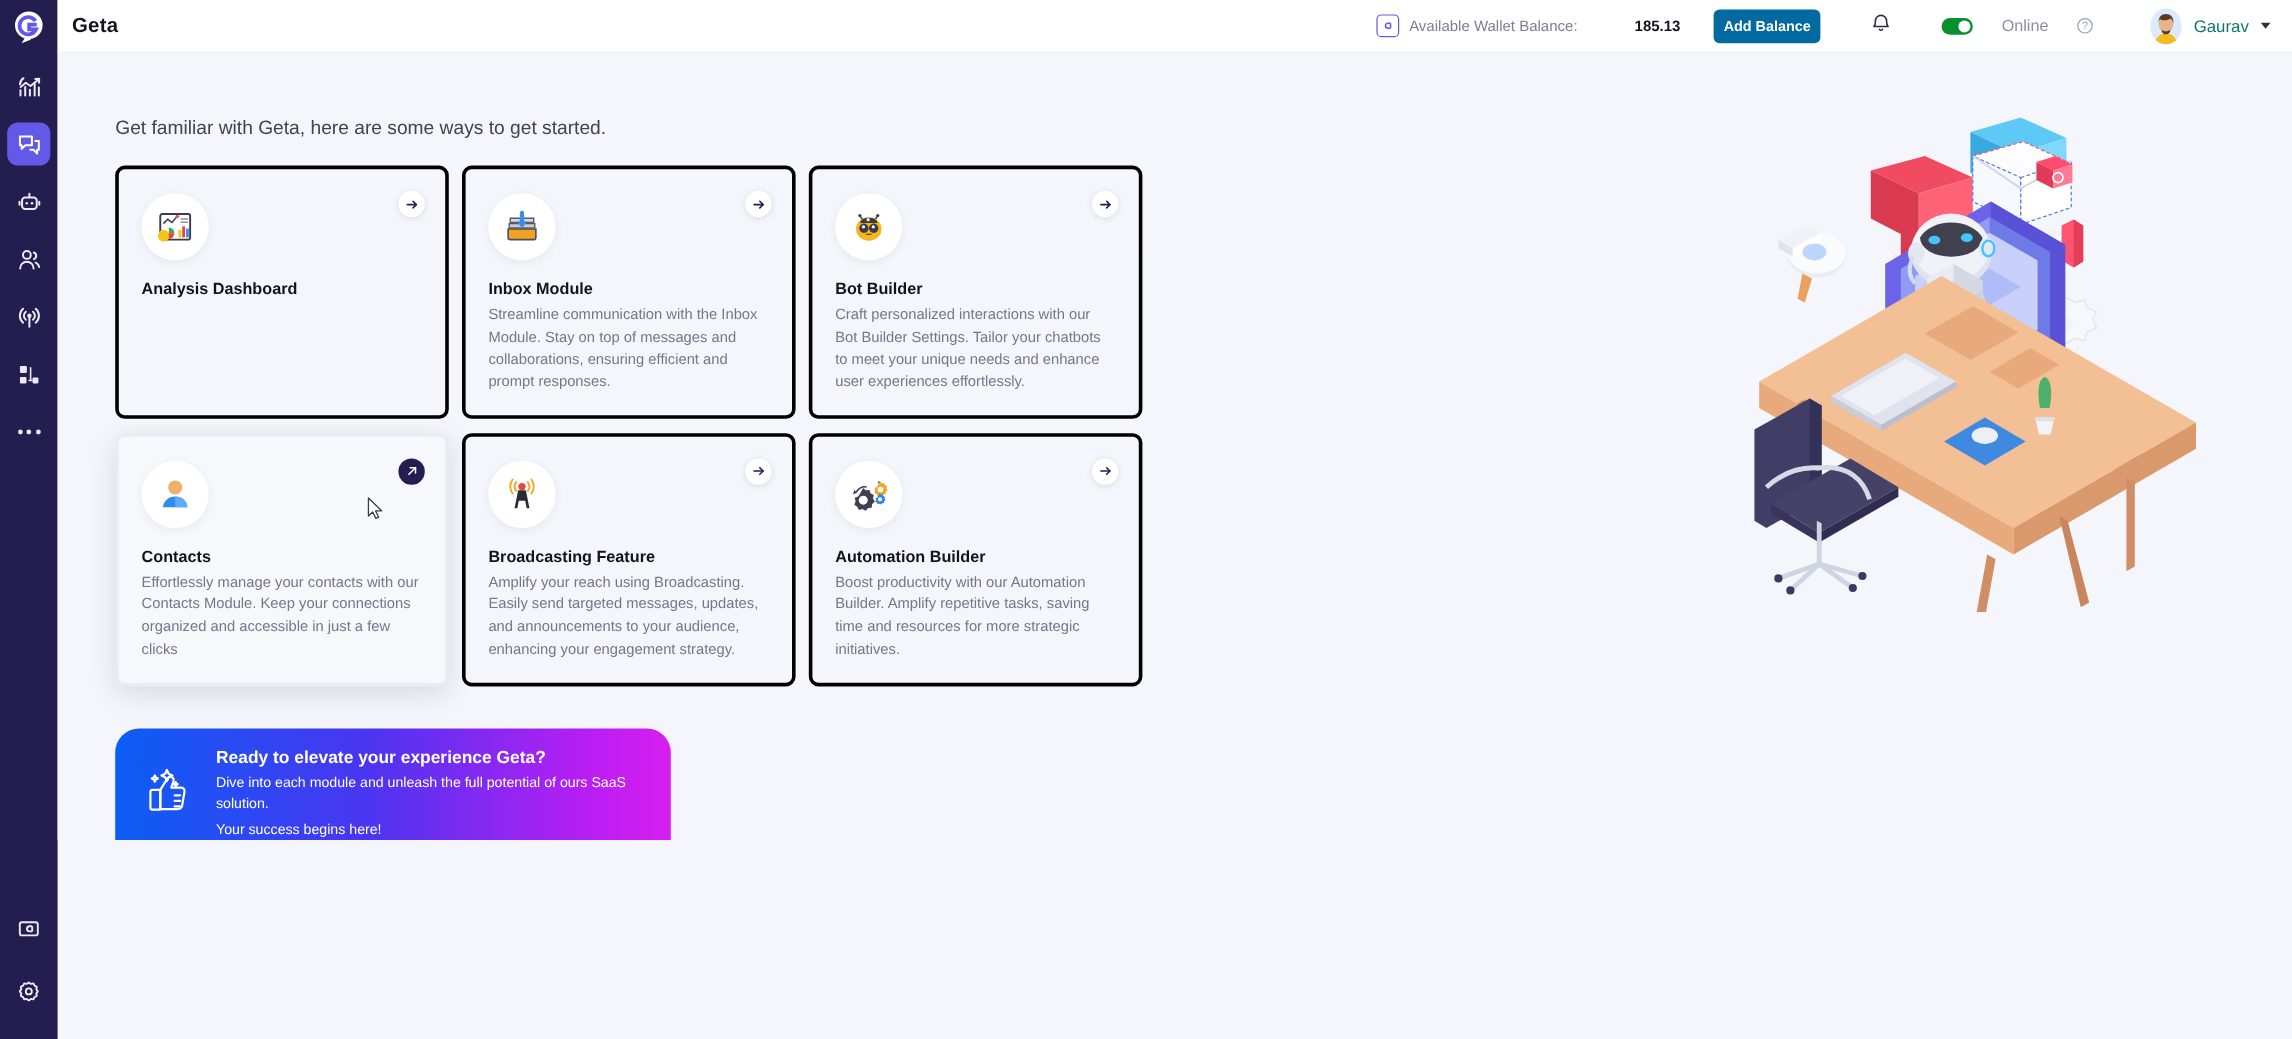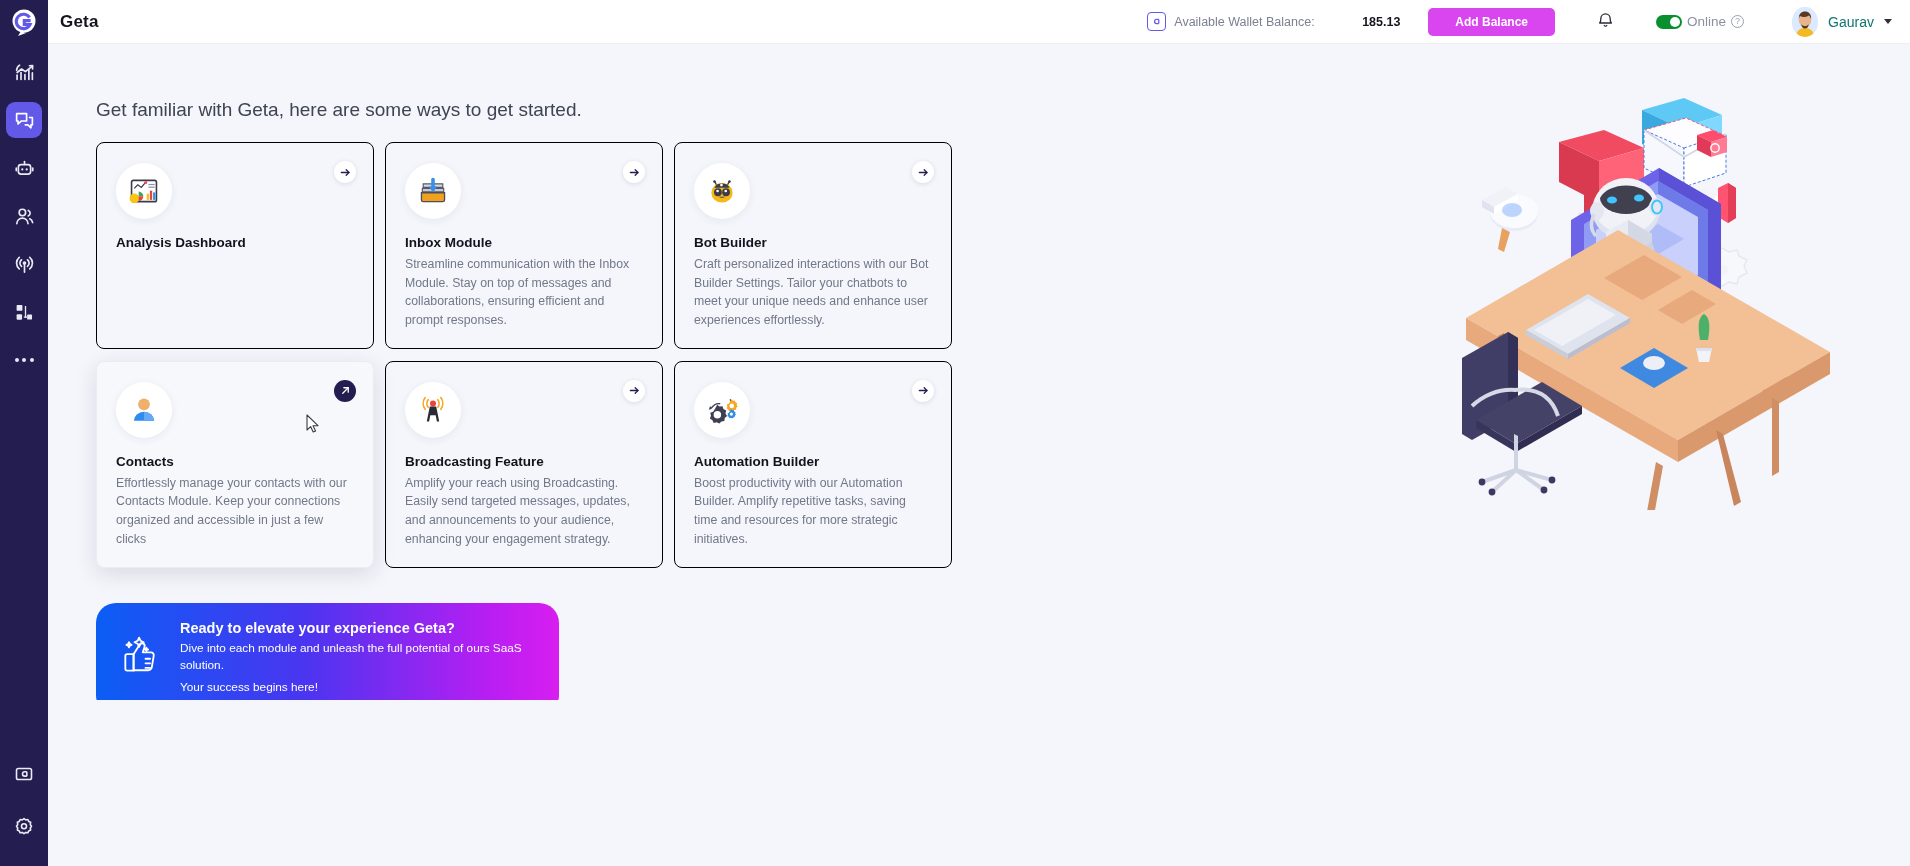--- a/index.html
+++ b/index.html
@@ -48,53 +48,53 @@
   .topbar-right { margin-left: auto; display: flex; align-items: center; gap: 0; }
   .wallet-chip { display: flex; align-items: center; gap: 8px; }
   .wallet-icon {
     width: 19px; height: 19px; border: 1.6px solid #6359e9; border-radius: 4px;
     display: flex; align-items: center; justify-content: center;
   }
   .wallet-label { font-size: 12.5px; color: #7a7f92; }
   .wallet-label b { color: #15151f; font-weight: bold; margin-left: 44px; }
   .add-balance-btn {
     margin-left: 28px;
-    background: #d946ef; color: #fff; border: none;
+    background: #0369a1; color: #fff; border: none;
     font-family: inherit; font-size: 12px; font-weight: bold;
-    padding: 7px 27px; border-radius: 5px; cursor: pointer;
+    padding: 7px 8px; border-radius: 5px; cursor: pointer;
     white-space: nowrap;
   }
   .bell-btn { margin-left: 42px; cursor: pointer; display: flex; align-items: center; }
-  .status-wrap { margin-left: 42px; display: flex; align-items: center; gap: 5px; }
+  .status-wrap { margin-left: 42px; display: flex; align-items: center; gap: 24px; }
   .toggle {
     width: 26px; height: 14px; border-radius: 8px; background: #0a8f2e;
     position: relative; cursor: pointer; flex: 0 0 26px;
   }
   .toggle i { position: absolute; top: 2px; right: 2px; width: 10px; height: 10px; border-radius: 50%; background: #fff; }
   .status-text { font-size: 13.5px; color: #8b90a0; }
   .help-icon {
     width: 13px; height: 13px; border: 1.2px solid #9ba0b0; border-radius: 50%;
     font-size: 9px; color: #9ba0b0; display: flex; align-items: center; justify-content: center;
     line-height: 1; cursor: pointer;
   }
   .user-wrap { margin-left: 48px; display: flex; align-items: center; gap: 10px; cursor: pointer; }
   .avatar { width: 26px; height: 30px; border-radius: 50%; overflow: hidden; background: #dbeafe; position: relative; }
   .user-name { font-size: 14px; color: #0f766e; }
   .caret { width: 0; height: 0; border-left: 4.5px solid transparent; border-right: 4.5px solid transparent; border-top: 5px solid #30303d; }
 
   
   .main { flex: 1; position: relative; background: #f4f6fb; overflow: hidden; }
   .content { position: absolute; left: 48px; top: 46px; width: 900px; }
   h1.welcome { font-size: 23px; font-weight: bold; color: #12121c; letter-spacing: .1px; }
-  p.subtitle { font-size: 19px; color: #3f4452; margin-top: 9px; }
+  p.subtitle { font-size: 16px; color: #3f4452; margin-top: 9px; }
 
   .cards { margin-top: 21px; display: grid; grid-template-columns: repeat(3, 278px); gap: 0 11px; }
   .card {
     position: relative; background: #f4f6fb;
-    border: 1px solid #000000; border-radius: 8px;
+    border: 3px solid #000000; border-radius: 8px;
     padding: 20px 19px 18px 19px; min-height: 152px;
   }
   .card.hovered {
     background: #f7f8fc; border-color: #e9ecf3;
     box-shadow: 0 6px 22px rgba(36,29,79,.13);
     z-index: 3;
   }
   .card-icon-circle {
     width: 56px; height: 56px; border-radius: 50%; background: #fff;
     box-shadow: 0 2px 8px rgba(40,40,80,.07);

